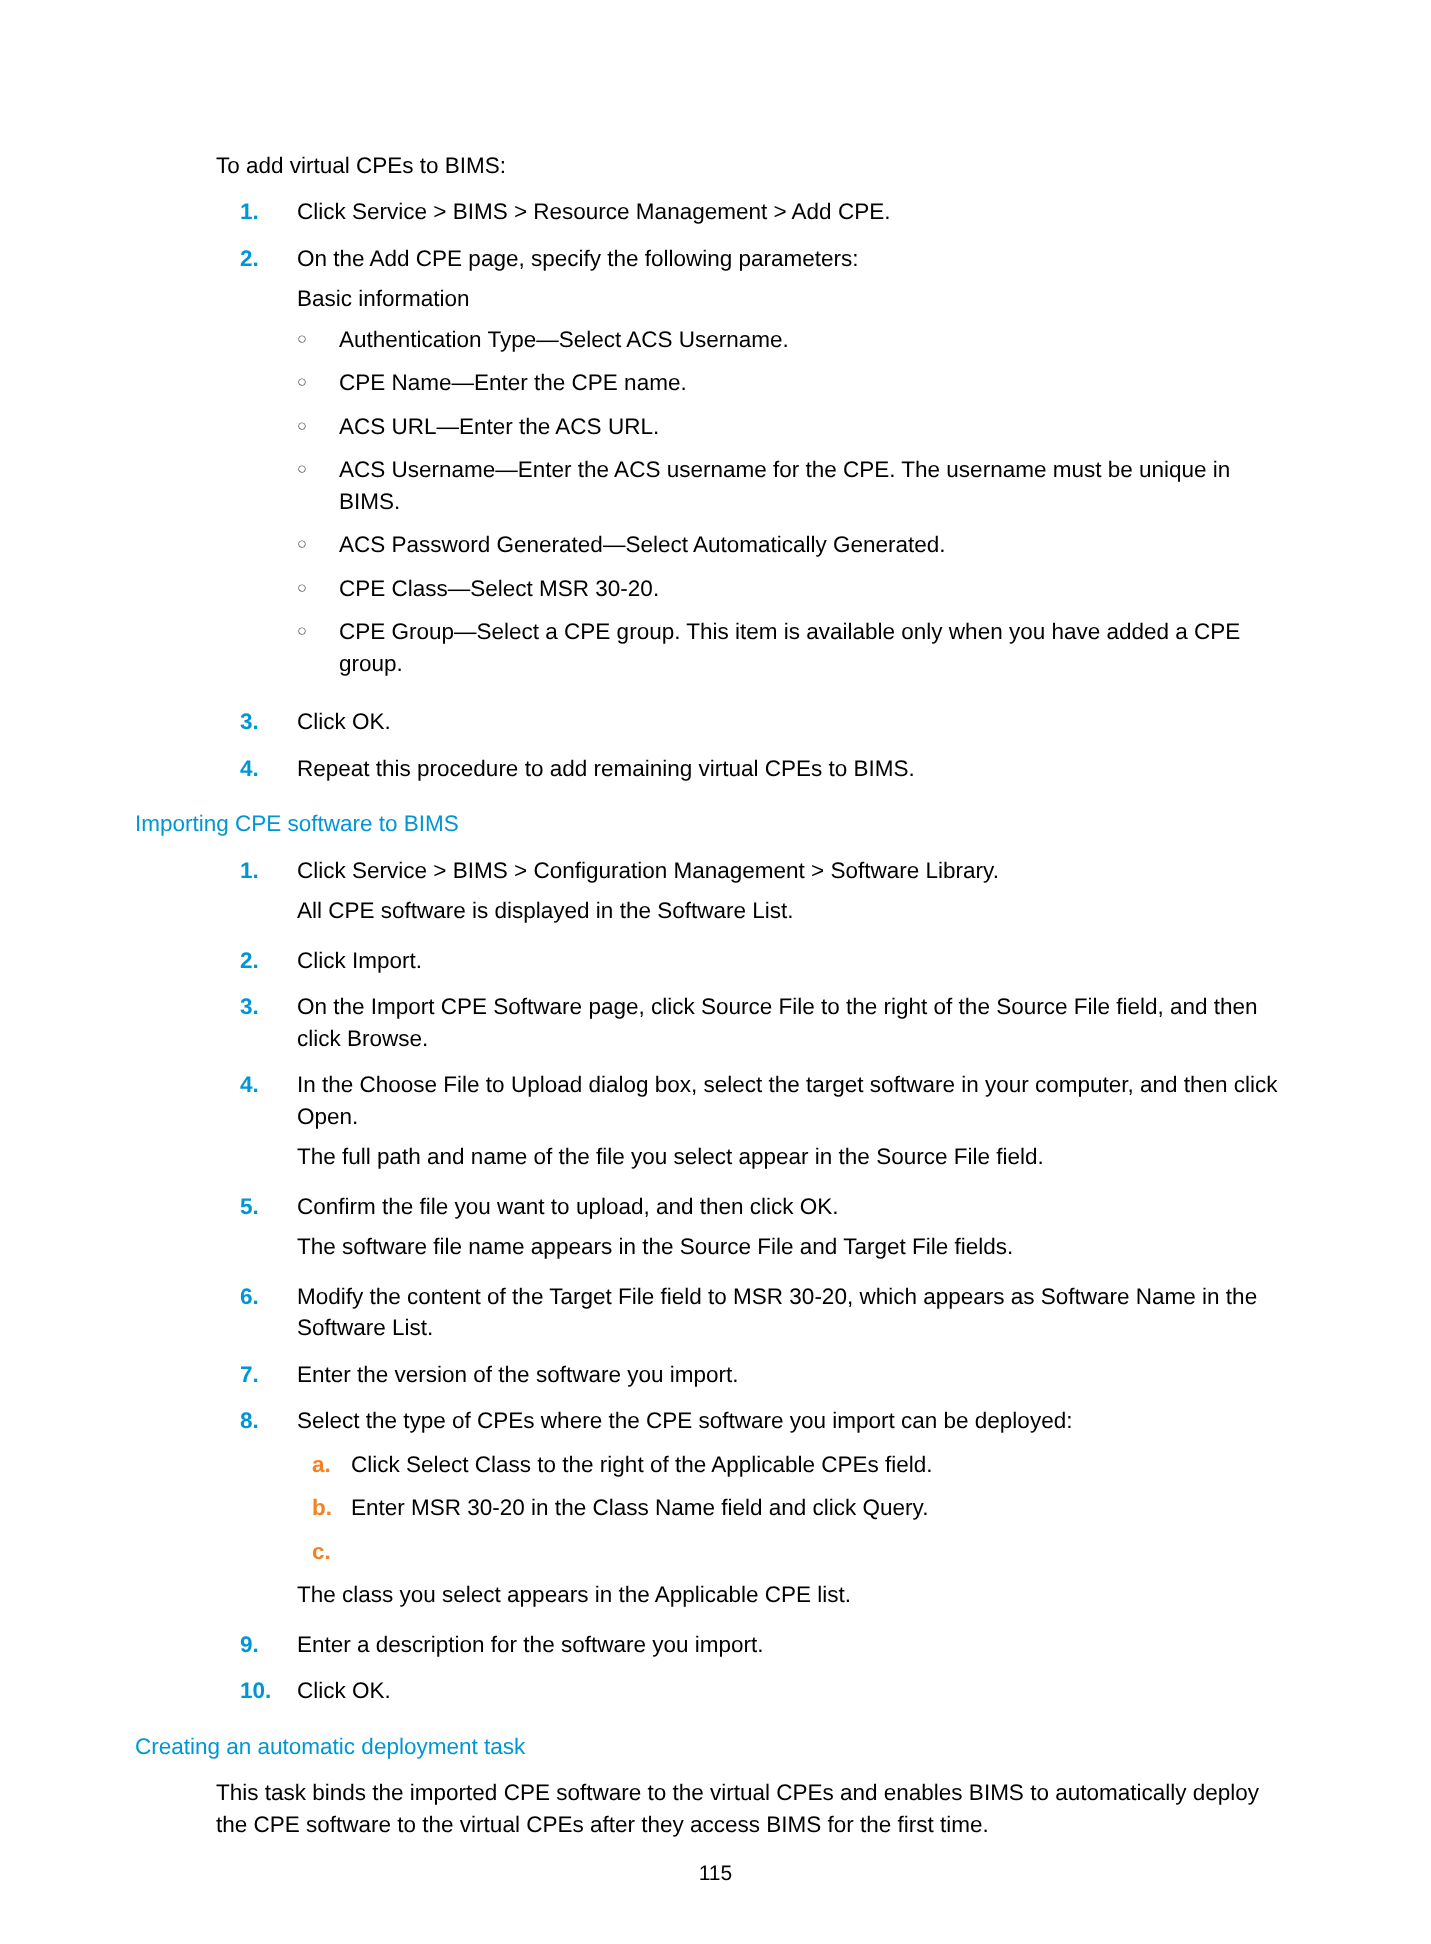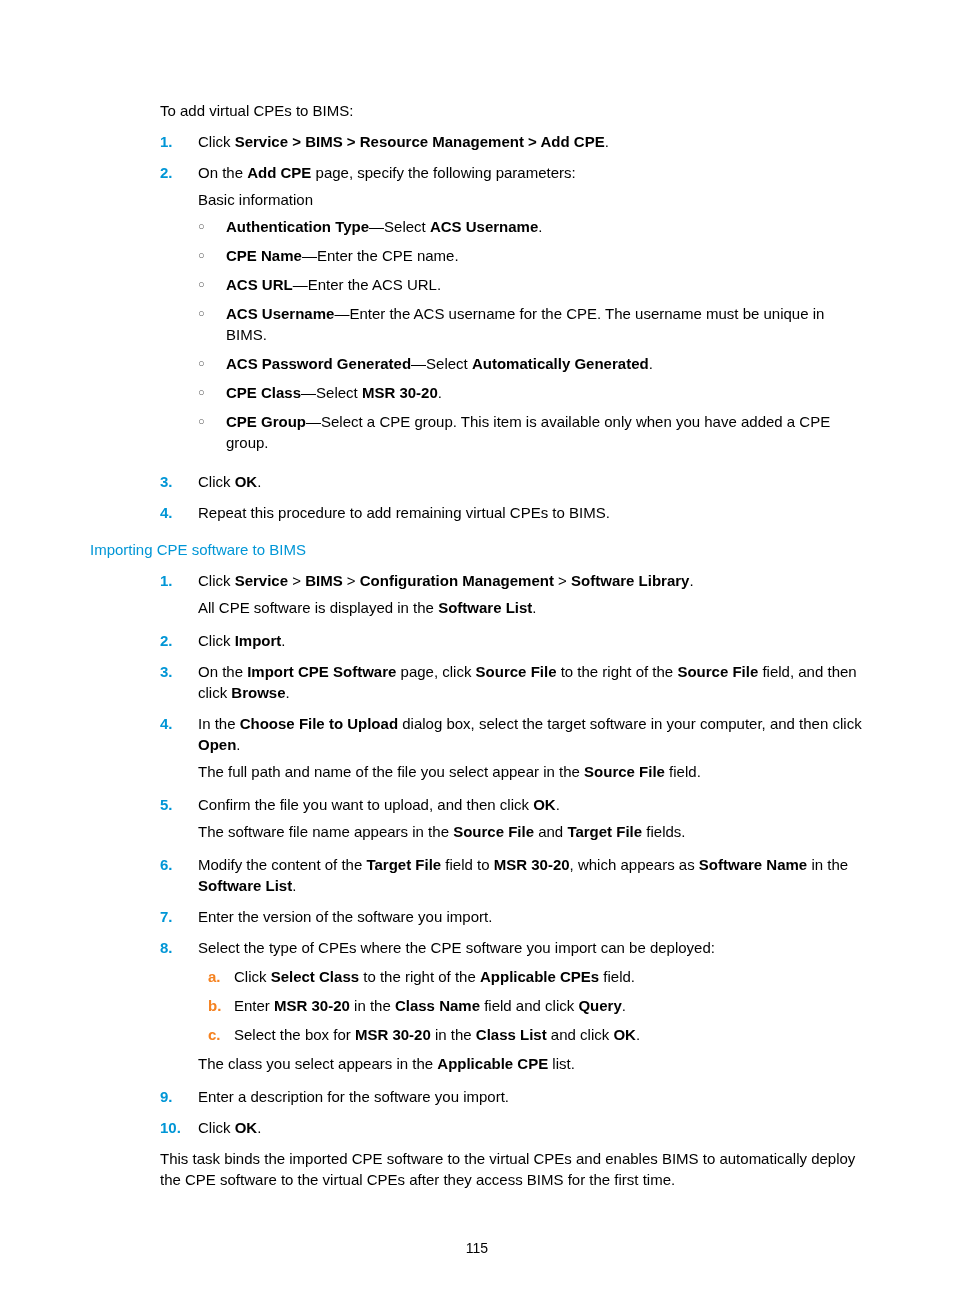--- a/index.html
+++ b/index.html
@@ -11,21 +11,21 @@
     background: #fff;
   }
   .page {
     width: 954px;
     min-height: 1296px;
     box-sizing: border-box;
     padding: 100px 90px 40px 90px;
     position: relative;
   }
   .para {
-    margin: 0 0 10px 70px;
+    margin: 0 0 10px 54px;
     line-height: 1.4;
   }
   .ol-item {
     display: flex;
     margin: 0 0 10px 70px;
     line-height: 1.4;
   }
   .ol-num {
     color: #0096d6;
     font-weight: bold;
@@ -69,21 +69,21 @@
     margin: 18px 0 12px 0;
   }
   .pagenum {
     text-align: center;
     font-size: 14px;
     position: absolute;
     bottom: 40px;
     left: 0;
     right: 0;
   }
-  b { font-weight: bold; }
+  b { font-weight: normal; }
 </style>
 </head>
 <body>
 
 <div class="page">
 
   <div class="para">To add virtual CPEs to BIMS:</div>
 
   <div class="ol-item">
     <div class="ol-num">1.</div>
@@ -194,35 +194,35 @@
       <div class="alpha-item" style="margin-top:8px">
         <div class="alpha">a.</div>
         <div><span>Click </span><b>Select Class</b><span> to the right of the </span><b>Applicable CPEs</b><span> field.</span></div>
       </div>
       <div class="alpha-item">
         <div class="alpha">b.</div>
         <div><span>Enter </span><b>MSR 30-20</b><span> in the </span><b>Class Name</b><span> field and click </span><b>Query</b><span>.</span></div>
       </div>
       <div class="alpha-item">
         <div class="alpha">c.</div>
-        <div><span>Select the box for </span><b>MSR 30-20</b><span> in the </span><b>Class List</b><span> and click </span><b>OK</b><span>.</span></div>
       </div>
       <div class="ol-sub"><span>The class you select appears in the </span><b>Applicable CPE</b><span> list.</span></div>
     </div>
   </div>
 
   <div class="ol-item">
     <div class="ol-num">9.</div>
     <div class="ol-body">Enter a description for the software you import.</div>
   </div>
 
   <div class="ol-item">
     <div class="ol-num">10.</div>
     <div class="ol-body">
       <span>Click </span><b>OK</b><span>.</span>
     </div>
   </div>
 
+  <div class="h3">Creating an automatic deployment task</div>
 
   <div class="para">This task binds the imported CPE software to the virtual CPEs and enables BIMS to automatically deploy the CPE software to the virtual CPEs after they access BIMS for the first time.</div>
 
   <div class="pagenum">115</div>
 </div>
 
 </body></html>

